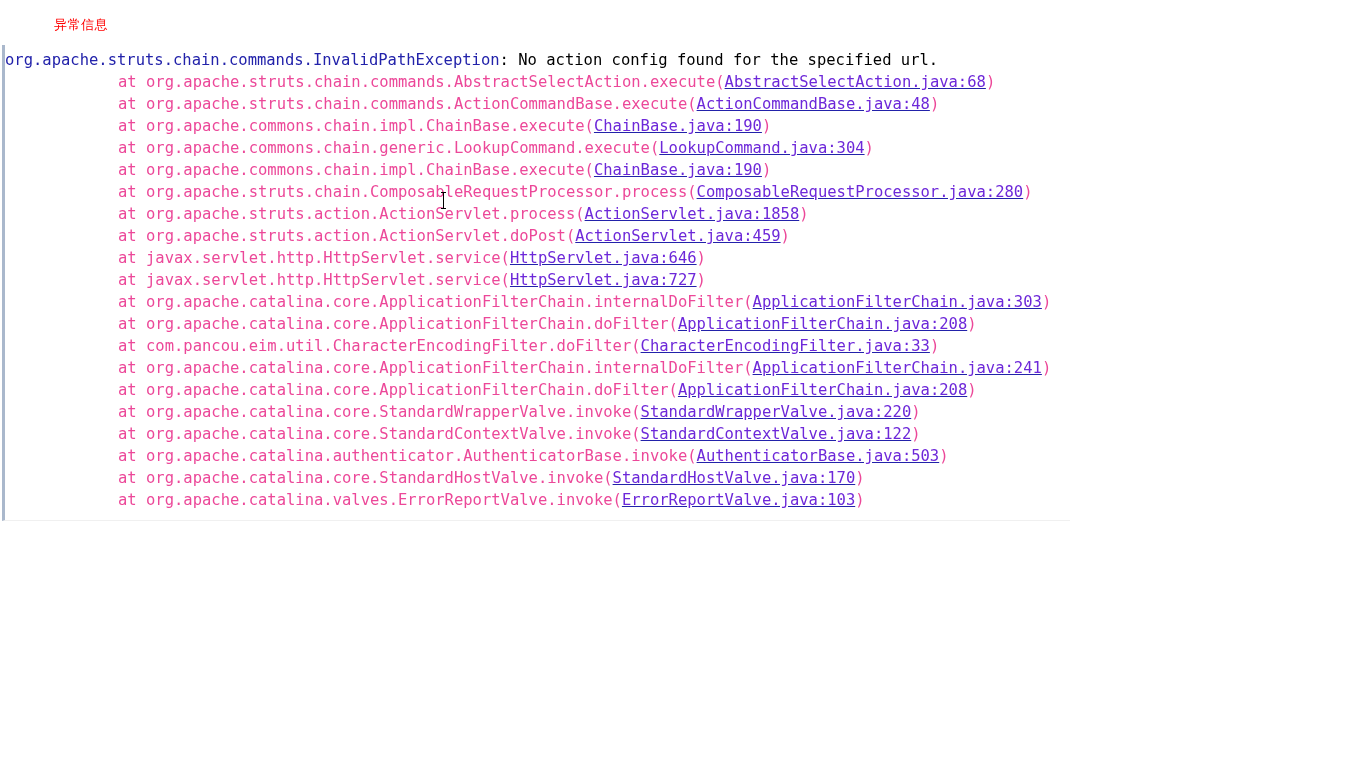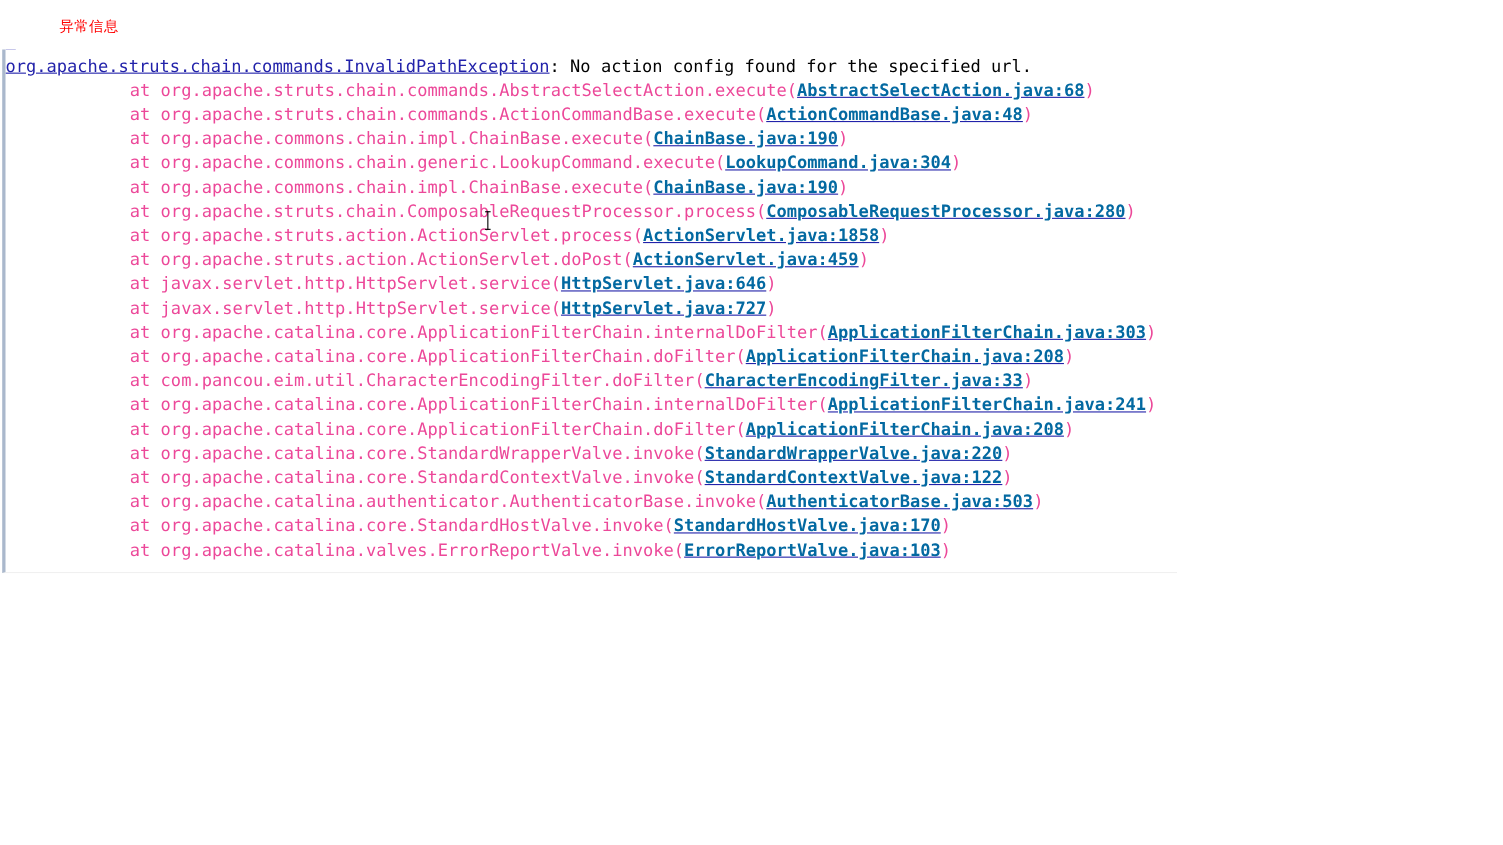--- a/index.html
+++ b/index.html
@@ -70,34 +70,32 @@
 
   .trace-line {
     white-space: pre;
     height: 22px;
     line-height: 22px;
   }
 
   
   .exc-class {
     color: #2222aa;
-    text-decoration: underline;
     text-decoration-color: #2222aa;
   }
 
   .exc-msg {
     color: #000000;
   }
 
   
   .src-link {
-    color: #0369a1;
+    color: #6d28d9;
     text-decoration: underline;
     text-decoration-color: #2222aa;
-    font-weight: bold;
   }
 
   .plain {
     color: #ec4899;
   }
 
   .indent {
     display: inline-block;
     width: 113px;
   }

